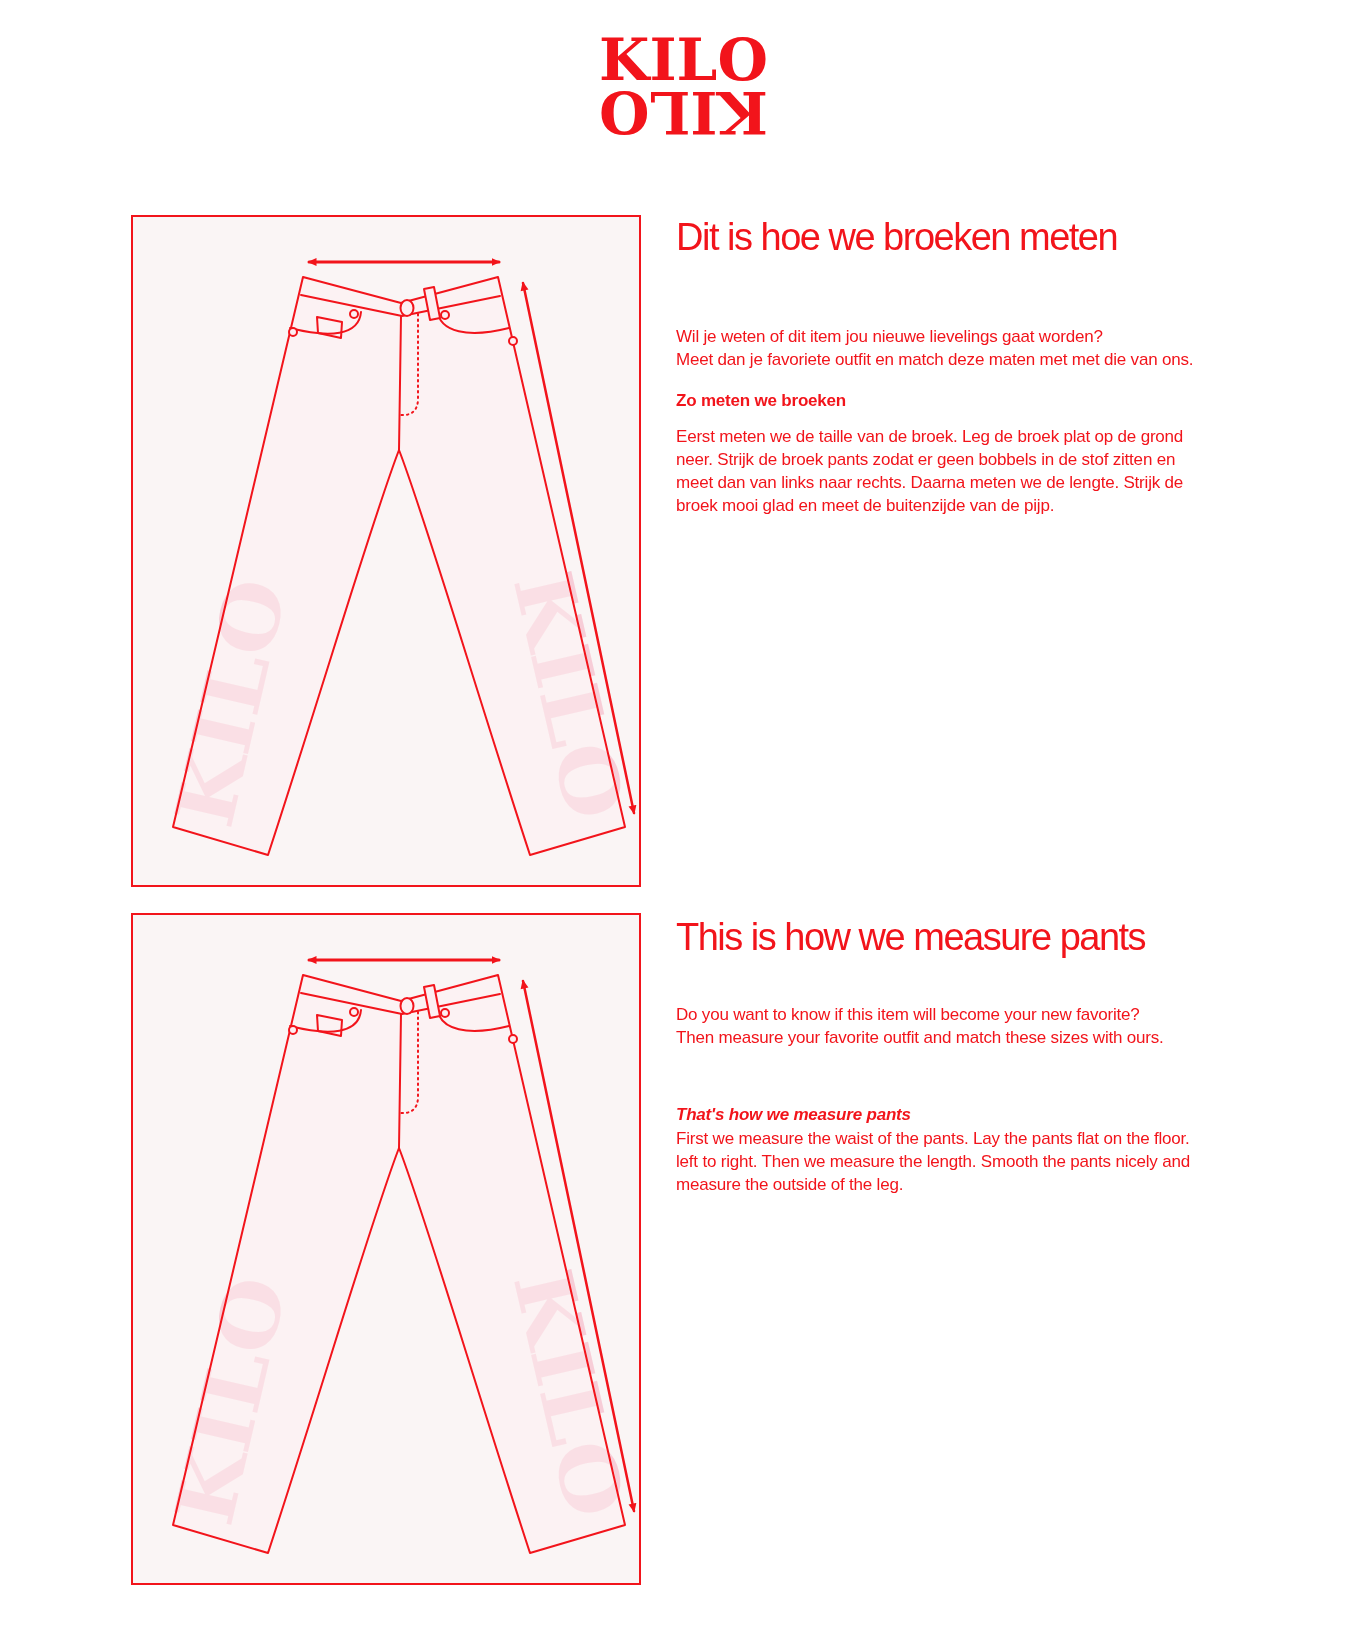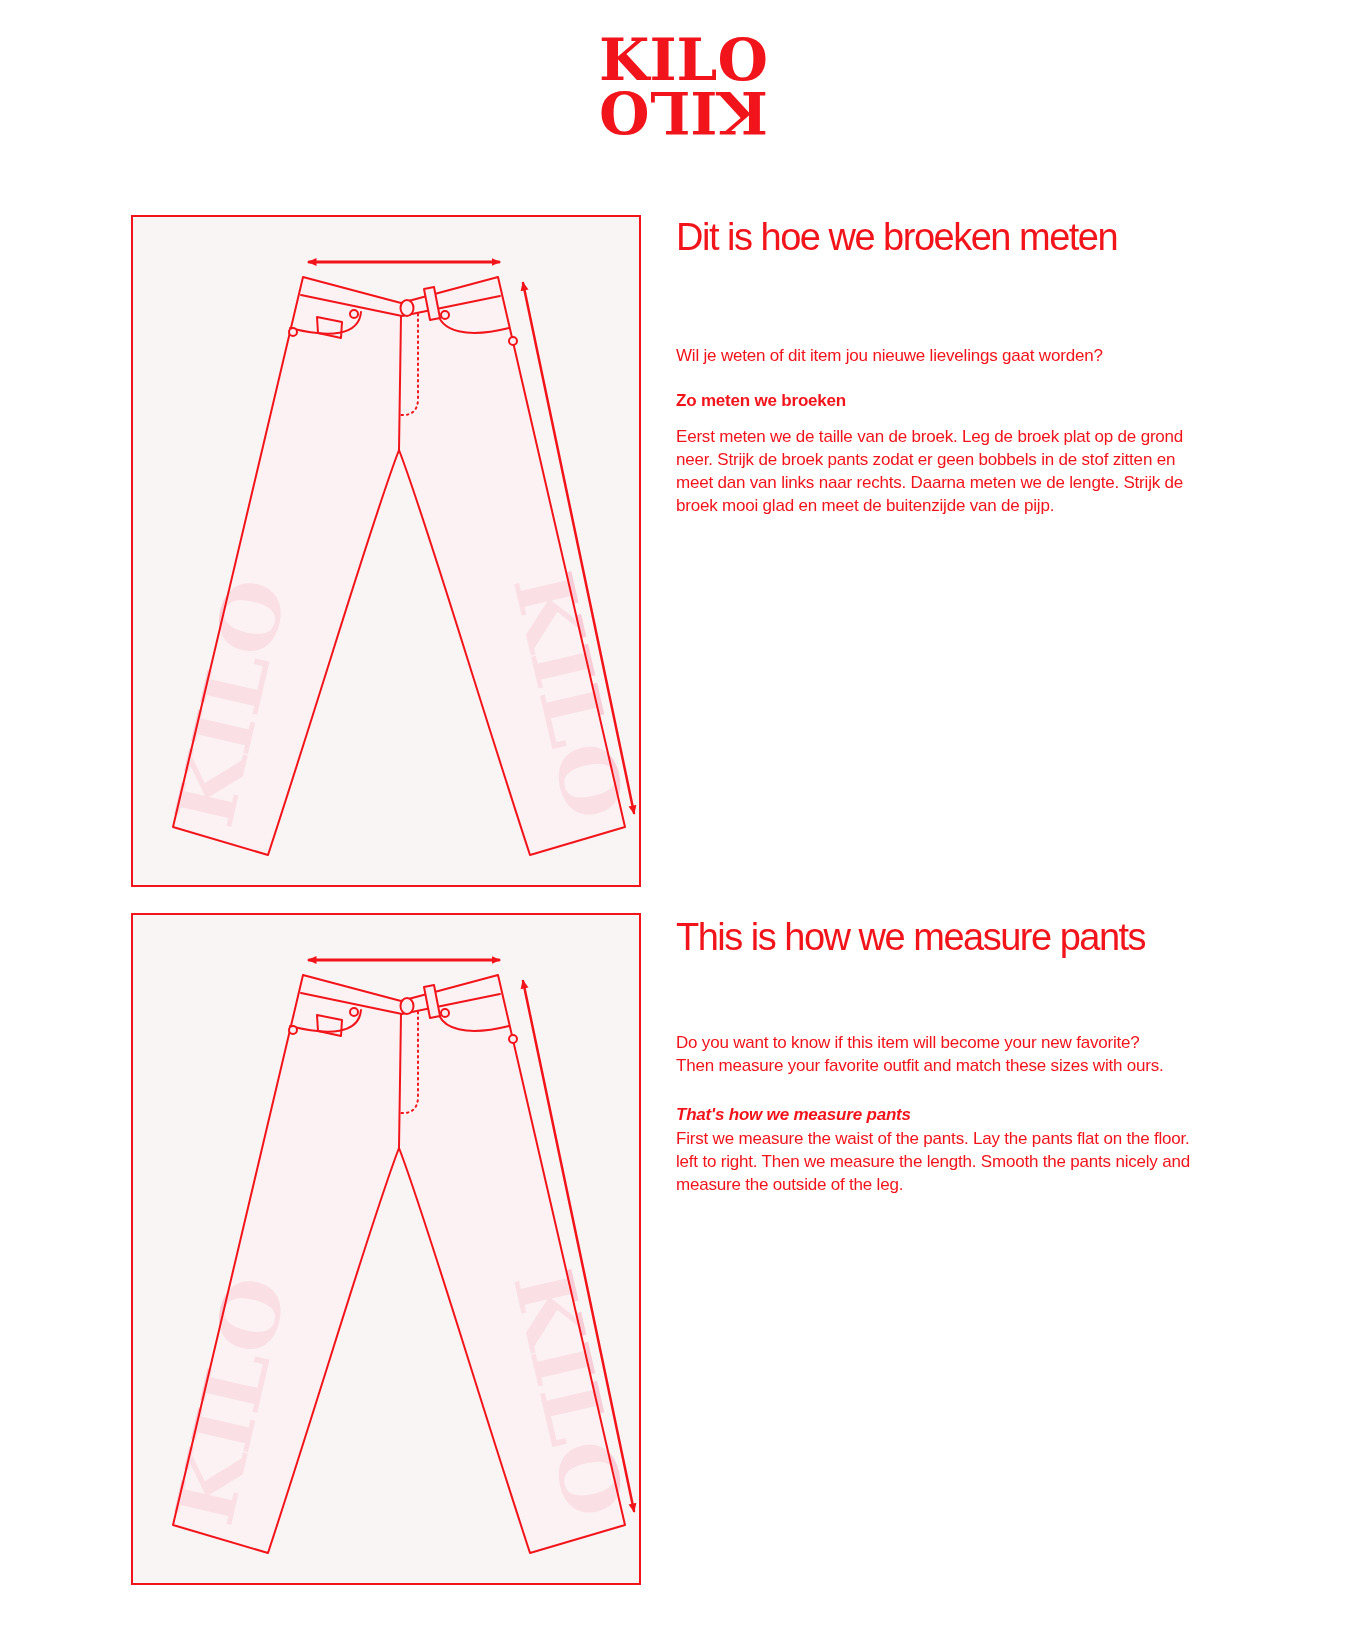--- a/index.html
+++ b/index.html
@@ -40,22 +40,22 @@
     white-space:nowrap;
   }
   .textline{
     font-size:17px;
     line-height:23px;
     letter-spacing:-0.2px;
     white-space:nowrap;
   }
   .subhead{font-weight:700;}
   .abs{position:absolute;left:676px;color:#F2141B;}
-  .t-nl-h{top:218px;} .t-nl-intro{top:344px;} .t-nl-sub{top:389px;} .t-nl-body{top:425px;}
-  .t-en-h{top:918px;} .t-en-intro{top:1031px;} .t-en-sub{top:1103px;font-style:italic;} .t-en-body{top:1127px;}
+  .t-nl-h{top:218px;} .t-nl-intro{top:325px;} .t-nl-sub{top:389px;} .t-nl-body{top:425px;}
+  .t-en-h{top:918px;} .t-en-intro{top:1003px;} .t-en-sub{top:1103px;font-style:italic;} .t-en-body{top:1127px;}
 </style>
 </head>
 <body>
 
 <div class="page">
 
   <svg width="0" height="0" style="position:absolute" aria-hidden="true">
     <defs>
       <marker id="ah-end" markerWidth="10" markerHeight="10" refX="7.5" refY="5" orient="auto" markerUnits="userSpaceOnUse">
         <path d="M0,1 L9,5 L0,9 Z" fill="#F2141B"></path>
@@ -108,20 +108,21 @@
 
   <div class="figure-box en">
     <svg viewBox="0 0 506 668">
       <use href="#pants-fig"></use>
     </svg>
   </div>
 
   <div class="abs h1 t-nl-h">Dit is hoe we broeken meten</div>
   <div class="abs t-nl-intro">
     <div class="textline">Wil je weten of dit item jou nieuwe lievelings gaat worden?</div>
+    <div class="textline">Meet dan je favoriete outfit en match deze maten met met die van ons.</div>
   </div>
   <div class="abs textline subhead t-nl-sub">Zo meten we broeken</div>
   <div class="abs t-nl-body">
     <div class="textline">Eerst meten we de taille van de broek. Leg de broek plat op de grond</div>
     <div class="textline">neer. Strijk de broek pants zodat er geen bobbels in de stof zitten en</div>
     <div class="textline">meet dan van links naar rechts. Daarna meten we de lengte. Strijk de</div>
     <div class="textline">broek mooi glad en meet de buitenzijde van de pijp.</div>
   </div>
 
   <div class="abs h1 t-en-h">This is how we measure pants</div>

